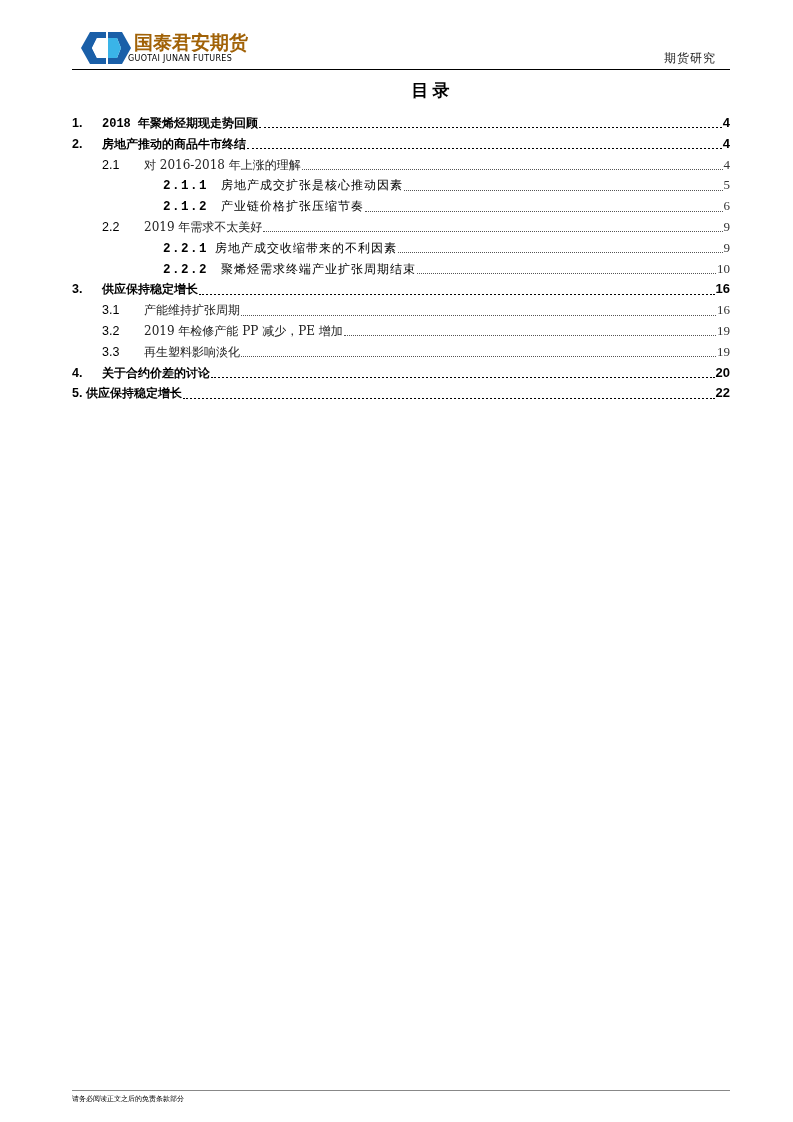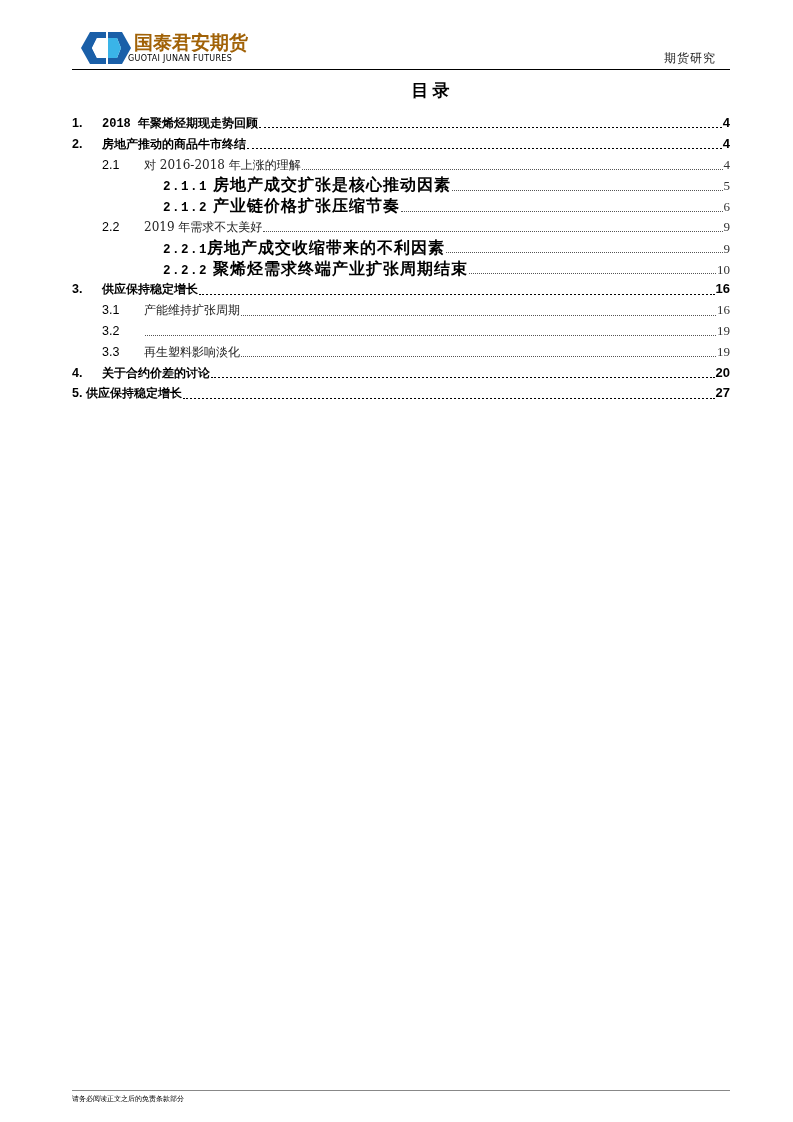--- a/index.html
+++ b/index.html
@@ -182,23 +182,24 @@
       font-weight: bold;
       font-size: 12.5px;
       letter-spacing: 1.5px;
       margin-left: 37px;
     }
     .lvl3.tight .toc-num {
       width: 44px;
     }
     .lvl3 .toc-text {
       font-family: "DejaVu Sans", sans-serif;
-      font-weight: bold;
-      font-size: 16px;
+      font-weight: normal;
+      font-size: 12px;
       letter-spacing: 1px;
+      margin-left: 8px;
     }
     .lvl3 .toc-page {
       font-family: "Liberation Serif", serif;
       font-weight: normal;
       font-size: 13px;
       color: #333;
     }
     .lvl3 .toc-dots::after {
       border-bottom: 1px dotted #555;
     }
@@ -309,20 +310,21 @@
 
   <div class="toc-row lvl2">
     <span class="toc-num">3.1</span>
     <span class="toc-text">产能维持扩张周期</span>
     <span class="toc-dots"></span>
     <span class="toc-page">16</span>
   </div>
 
   <div class="toc-row lvl2">
     <span class="toc-num">3.2</span>
+    <span class="toc-text">2019 年检修产能 PP 减少，PE 增加</span>
     <span class="toc-dots"></span>
     <span class="toc-page">19</span>
   </div>
 
   <div class="toc-row lvl2">
     <span class="toc-num">3.3</span>
     <span class="toc-text">再生塑料影响淡化</span>
     <span class="toc-dots"></span>
     <span class="toc-page">19</span>
   </div>
@@ -331,19 +333,19 @@
     <span class="toc-num">4.</span>
     <span class="toc-text">关于合约价差的讨论</span>
     <span class="toc-dots"></span>
     <span class="toc-page">20</span>
   </div>
 
   <div class="toc-row lvl1 compact">
     <span class="toc-num">5.</span>
     <span class="toc-text">供应保持稳定增长</span>
     <span class="toc-dots"></span>
-    <span class="toc-page">27</span>
+    <span class="toc-page">22</span>
   </div>
 
 </div>
 
 <div class="footer-rule"></div>
 <div class="footer-text">请务必阅读正文之后的免责条款部分</div>
 
 </body></html>

